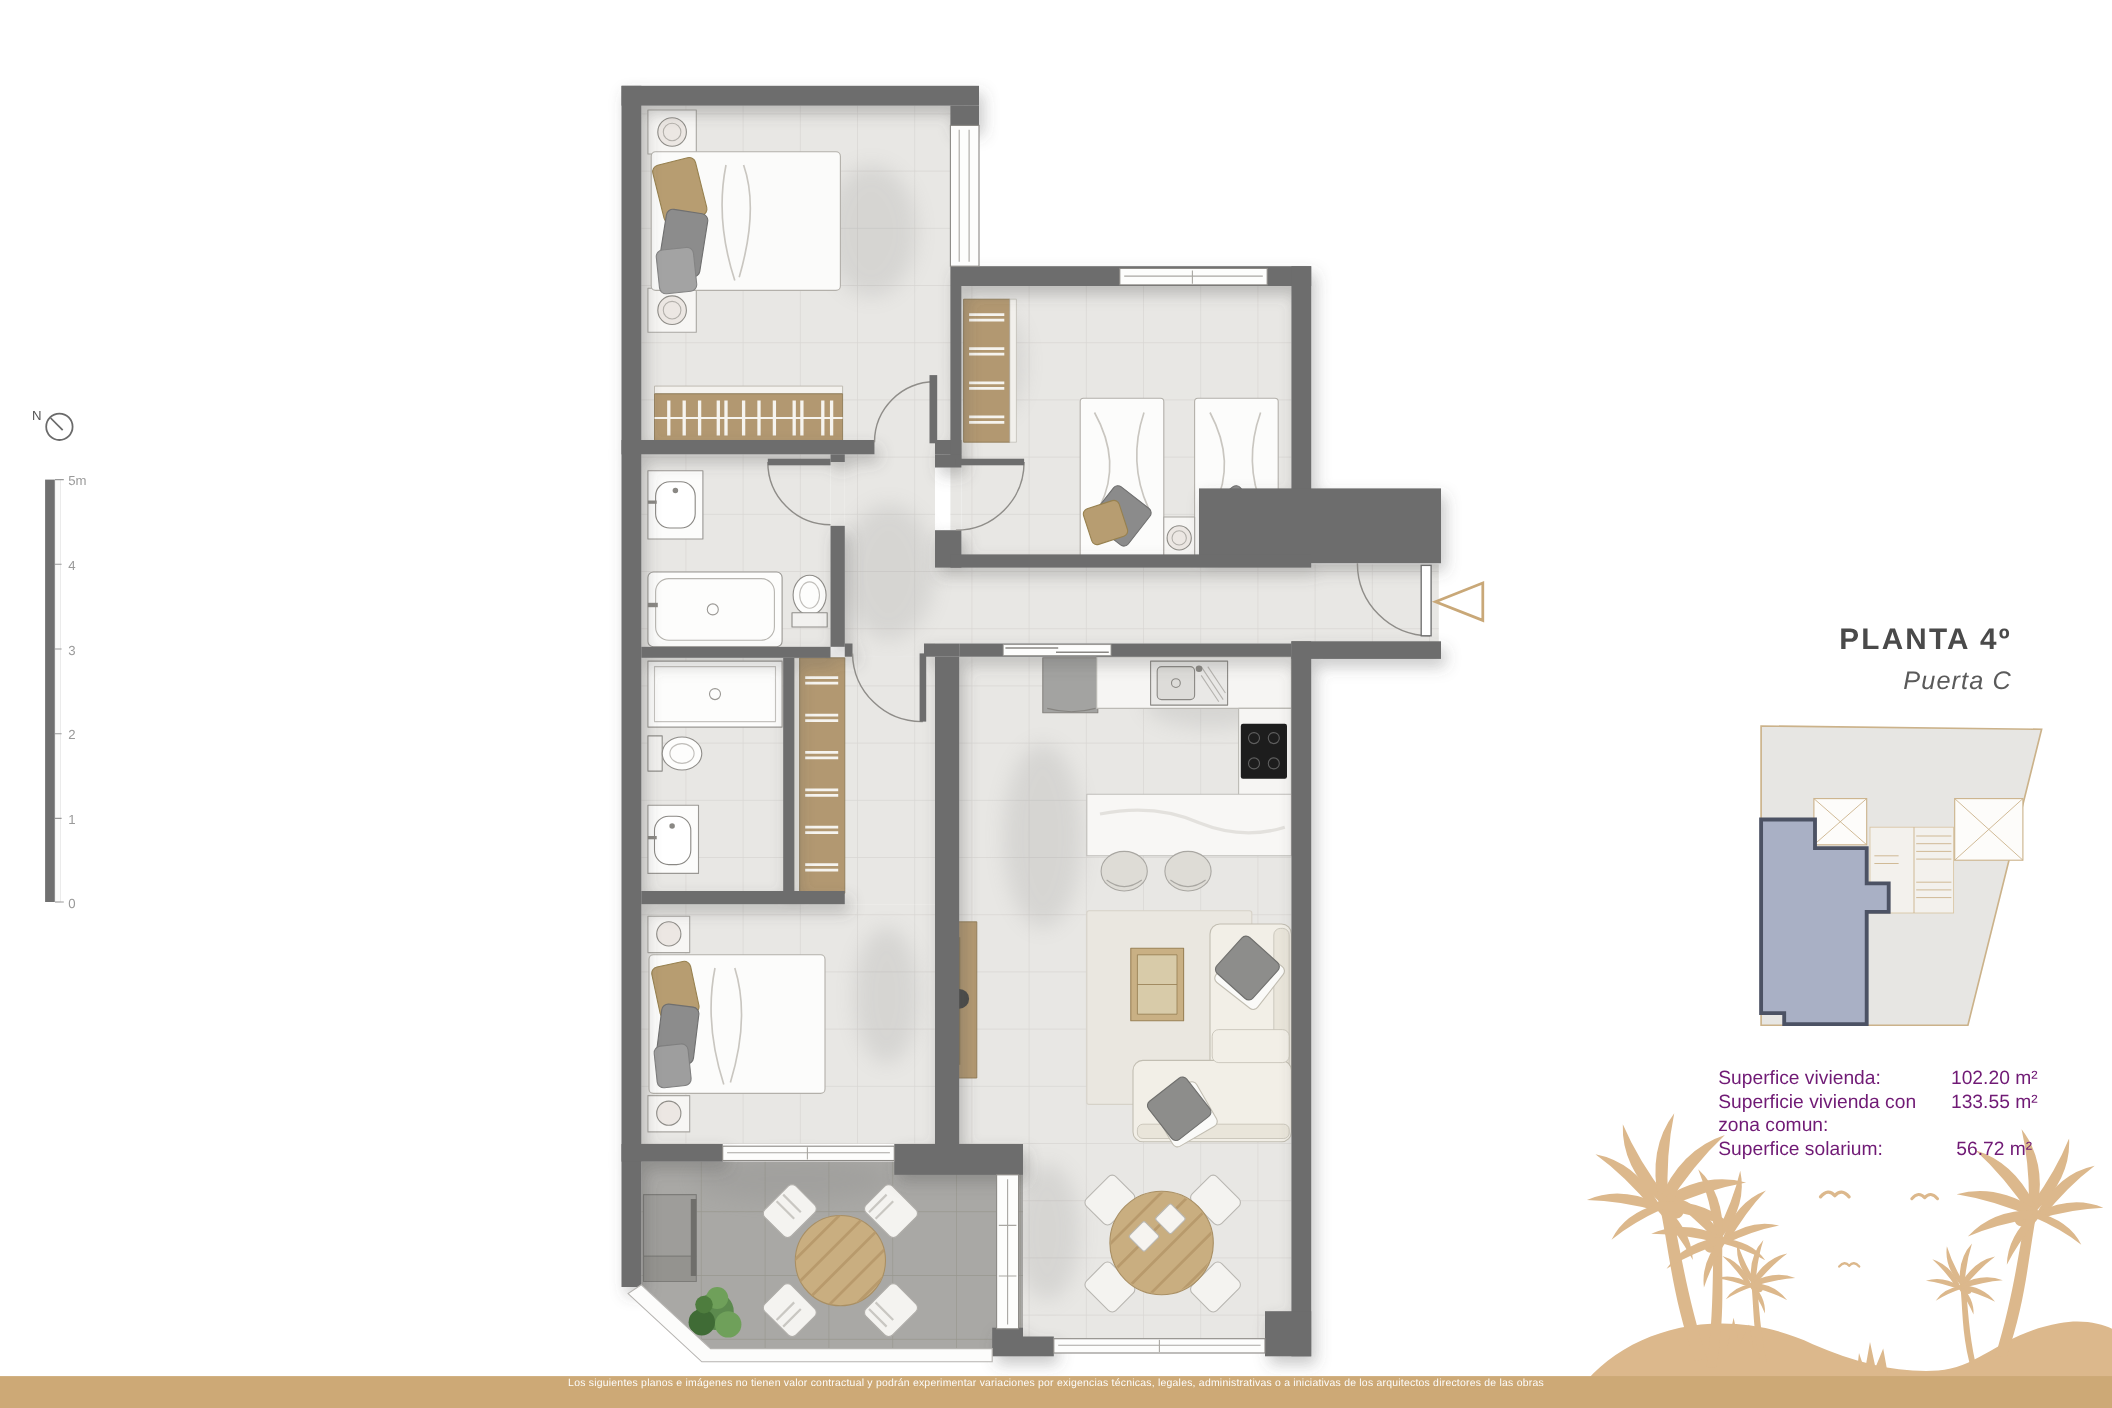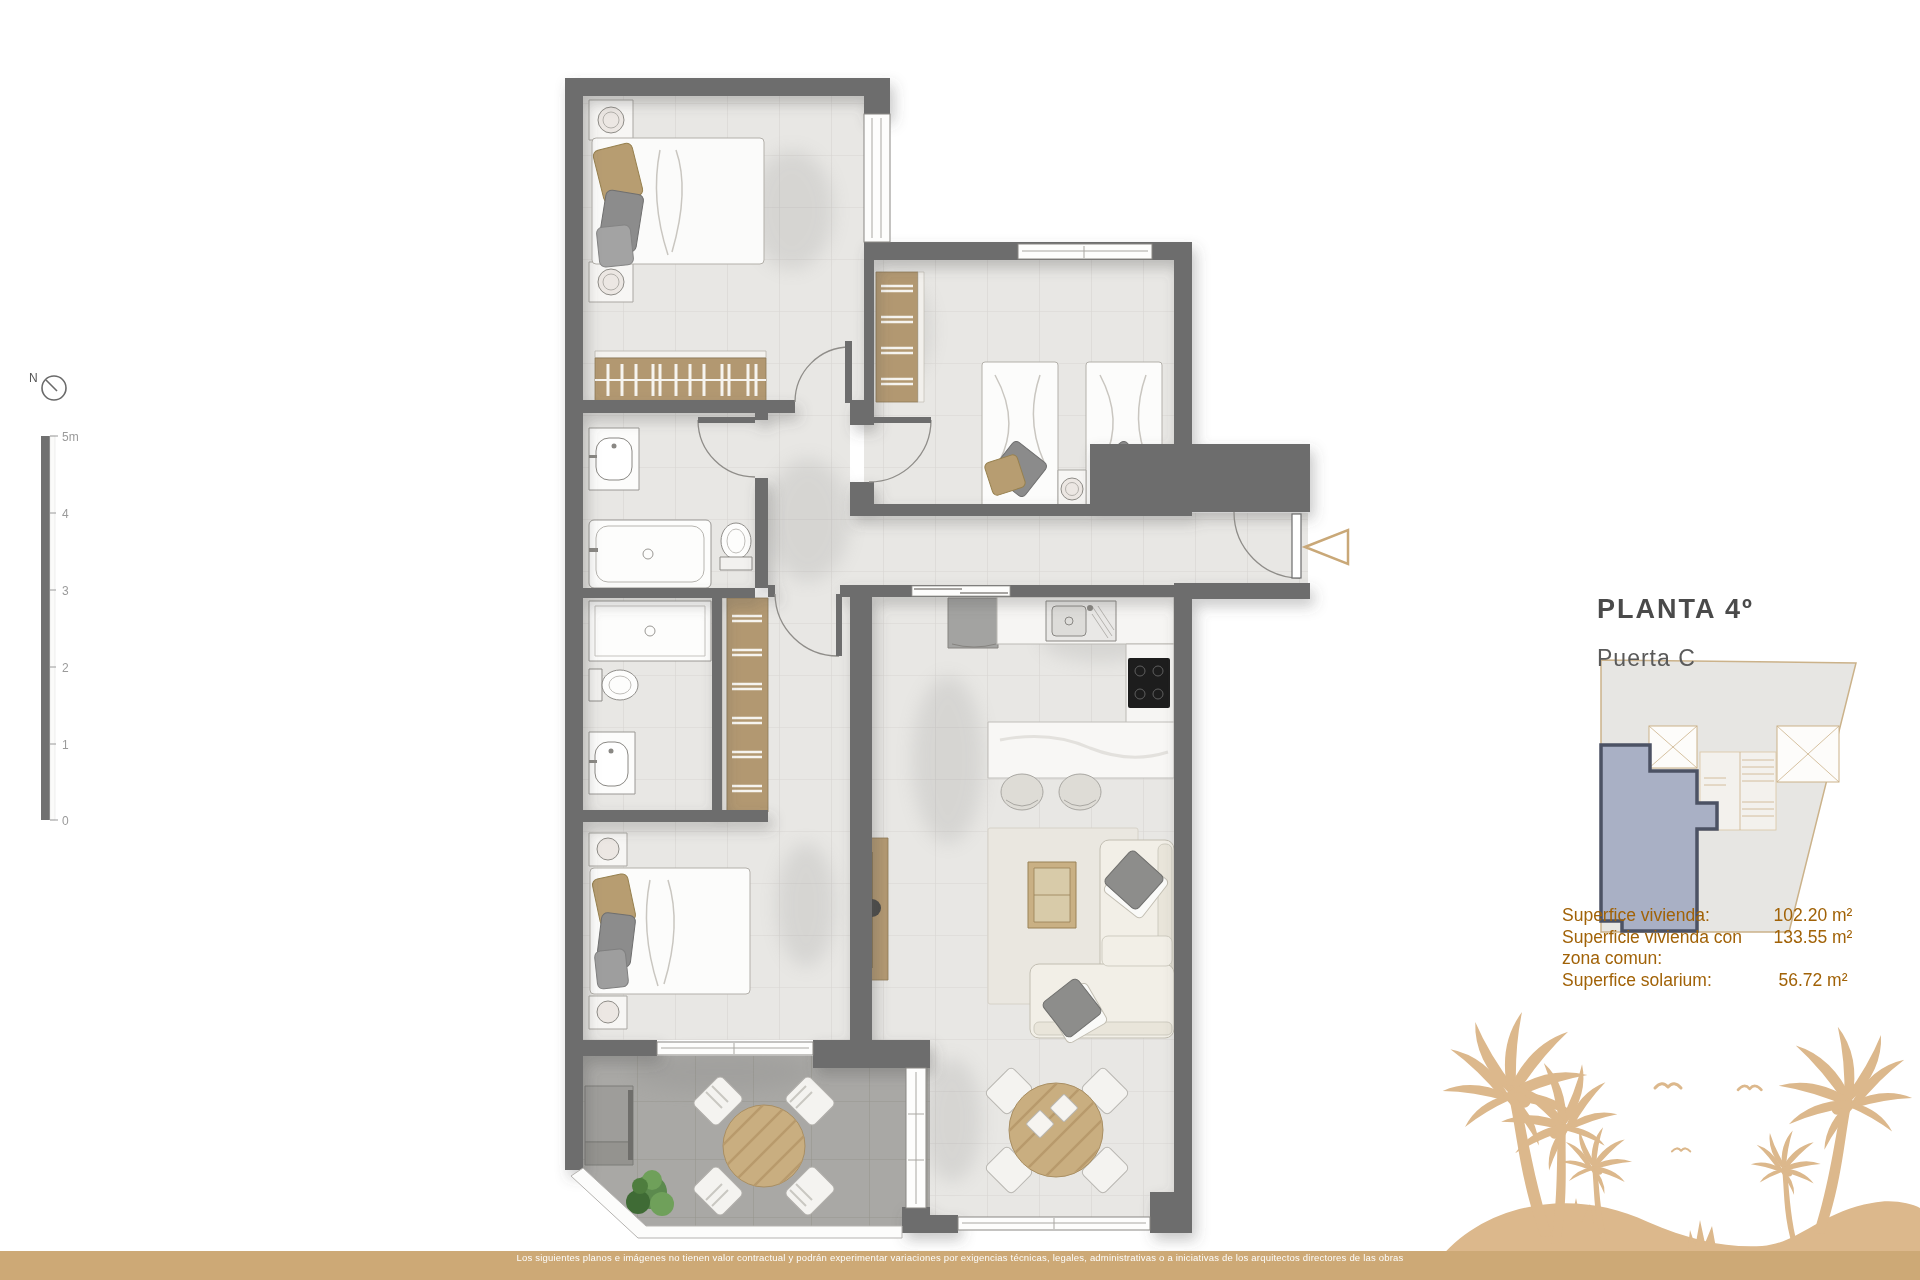--- a/index.html
+++ b/index.html
@@ -1,22 +1,22 @@
 <!DOCTYPE html>
 <html><head>
 <meta charset="utf-8">
 <style>
   html,body{margin:0;padding:0;background:#ffffff;}
   body{width:1920px;height:1280px;overflow:hidden;font-family:"Liberation Sans",sans-serif;}
   .stage{position:relative;width:1920px;height:1280px;background:#ffffff;}
   svg.plan{position:absolute;left:0;top:0;width:1920px;height:1280px;}
-  .title-block{position:absolute;left:1597px;top:594px;width:232px;text-align:left;}
+  .title-block{position:absolute;left:1597px;top:566px;width:232px;text-align:right;}
   .title-floor{font-size:27px;font-weight:bold;color:#4a4a4a;letter-spacing:2px;}
-  .title-door{font-size:23px;color:#5a5a5a;letter-spacing:1px;margin-top:20px;}
-  .areas{position:absolute;left:1562px;top:905px;width:296px;font-size:17.5px;color:#a16207;}
+  .title-door{font-size:23px;color:#5a5a5a;letter-spacing:1px;margin-top:8px;font-style:italic;}
+  .areas{position:absolute;left:1562px;top:969px;width:296px;font-size:17.5px;color:#701a75;}
   .area-row{display:flex;align-items:flex-start;line-height:21px;margin-bottom:1px;}
   .area-label{width:206px;}
   .area-value{width:90px;text-align:center;white-space:nowrap;}
   .footer-bar{position:absolute;left:0;bottom:0;width:1920px;height:29px;background:#cda976;z-index:5;}
   .footer-text{width:100%;text-align:center;font-size:9.5px;line-height:14px;color:#fdfdfc;letter-spacing:.2px;}
 </style>
 </head>
 <body>
 
 <div class="stage">

